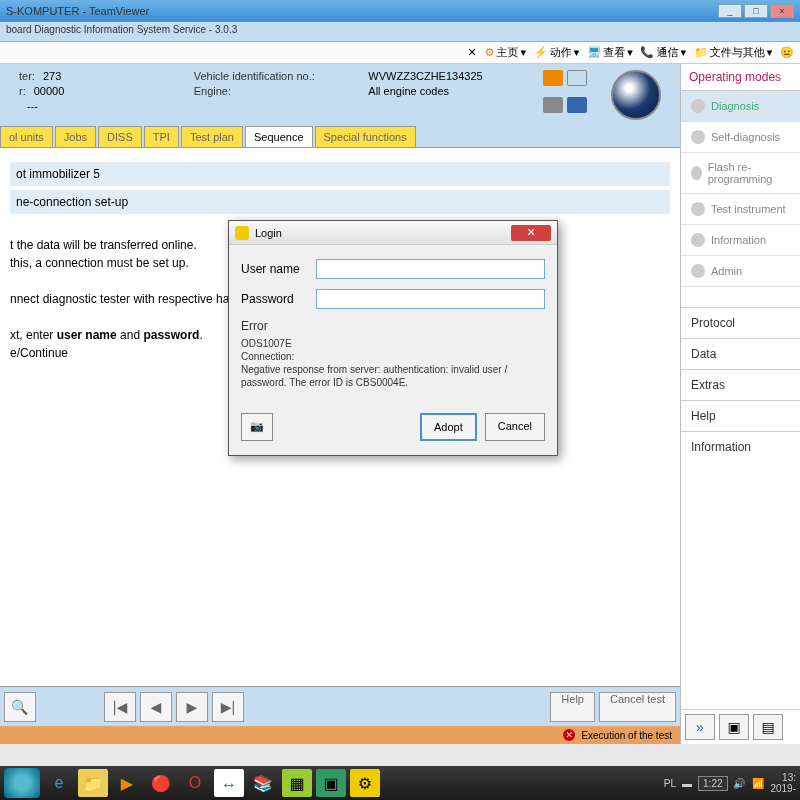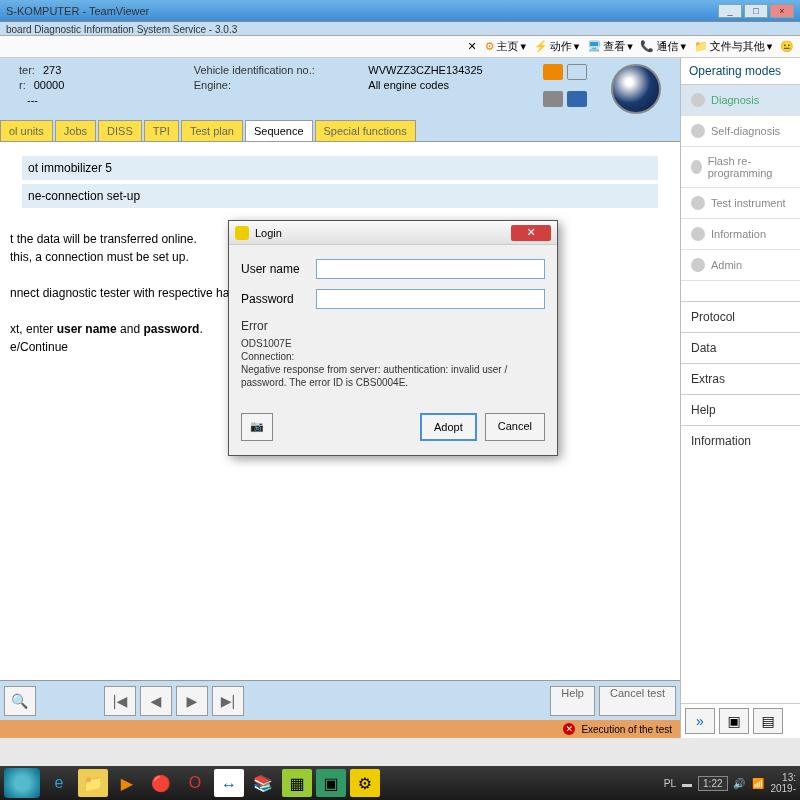--- a/index.html
+++ b/index.html
@@ -6,21 +6,21 @@
 body { width: 800px; height: 800px; overflow: hidden; background: #e8e8e8; font-size: 11px; position: relative; }
 
 
 .titlebar { height: 22px; background: linear-gradient(#6db3e8, #3d8ed6); display: flex; align-items: center; padding: 0 6px; color: #333; border-bottom: 1px solid #888; }
 .titlebar .title { flex: 1; font-size: 11px; }
 .win-controls { display: flex; gap: 2px; }
 .win-btn { width: 24px; height: 14px; background: #d8e6f2; border: 1px solid #7aa; font-size: 9px; text-align: center; line-height: 12px; }
 .win-btn.close { background: #e88; }
 
 
-.subtitle { height: 14px; background: #c5ddf0; padding: 2px 6px; font-size: 10px; color: #333; border-bottom: 1px solid #aaa; }
+.subtitle { height: 20px; background: #c5ddf0; padding: 2px 6px; font-size: 10px; color: #333; border-bottom: 1px solid #aaa; }
 
 
 .toolbar { height: 22px; background: #fafafa; border-bottom: 1px solid #ccc; display: flex; align-items: center; padding: 0 6px; gap: 10px; position: relative; }
 .toolbar-right { margin-left: auto; display: flex; gap: 8px; align-items: center; font-size: 11px; }
 .tb-item { display: flex; align-items: center; gap: 2px; }
 
 
 .main { display: flex; height: 680px; }
 .left { flex: 1; background: #c5ddf0; position: relative; display: flex; flex-direction: column; }
 .right { width: 120px; background: #fff; border-left: 1px solid #bbb; display: flex; flex-direction: column; }
@@ -35,29 +35,29 @@
 .vinfo-icon { width: 20px; height: 16px; border-radius: 2px; }
 .logo { width: 50px; height: 50px; border-radius: 50%; background: radial-gradient(circle at 35% 35%, #fff 8%, #1a3a6e 50%, #0a1a3e); border: 2px solid #888; margin-left: 8px; }
 
 
 .tabs { display: flex; background: #c5ddf0; border-bottom: 1px solid #999; }
 .tab { padding: 4px 8px; background: #fde047; border: 1px solid #999; border-bottom: none; margin-right: 2px; font-size: 11px; color: #666; }
 .tab.active { background: #fff; color: #000; }
 
 
 .content { background: #fff; flex: 1; padding: 10px; font-size: 12px; line-height: 1.5; position: relative; }
-.section-title { background: #e0edf7; padding: 3px 6px; margin: 4px 12px; }
+.section-title { background: #e0edf7; padding: 3px 6px; margin: 4px 0; }
 
 
 .bottom { height: 40px; background: #c5ddf0; border-top: 1px solid #999; display: flex; align-items: center; padding: 4px; gap: 4px; }
 .nav-btn { width: 32px; height: 30px; background: #f4f4f4; border: 1px solid #999; display: flex; align-items: center; justify-content: center; font-size: 14px; color: #666; }
 .txt-btn { height: 30px; padding: 0 10px; background: #f4f4f4; border: 1px solid #999; font-size: 11px; color: #666; }
 
 
-.right-header { padding: 6px 8px; font-size: 12px; border-bottom: 1px solid #ccc; color: #0c4a6e; }
+.right-header { padding: 6px 8px; font-size: 12px; border-bottom: 1px solid #ccc; color: #be185d; }
 .mode-item { padding: 8px 10px; border-bottom: 1px solid #e0e0e0; font-size: 11px; color: #888; display: flex; align-items: center; gap: 6px; }
 .mode-item.active { background: #d8e6f2; color: #4a7; }
 .mode-icon { width: 14px; height: 14px; border-radius: 50%; background: #ccc; }
 .right-section { padding: 8px 10px; font-size: 12px; border-top: 1px solid #ccc; color: #333; }
 .right-bottom { margin-top: auto; display: flex; gap: 4px; padding: 4px; border-top: 1px solid #ccc; }
 .rb-btn { width: 30px; height: 26px; background: #f4f4f4; border: 1px solid #999; display: flex; align-items: center; justify-content: center; font-size: 14px; }
 
 
 .status { height: 18px; background: #e8a060; display: flex; align-items: center; padding: 0 8px; font-size: 10px; gap: 6px; }
 .status-icon { width: 12px; height: 12px; border-radius: 50%; background: #c00; color: #fff; font-size: 9px; text-align: center; line-height: 12px; }

